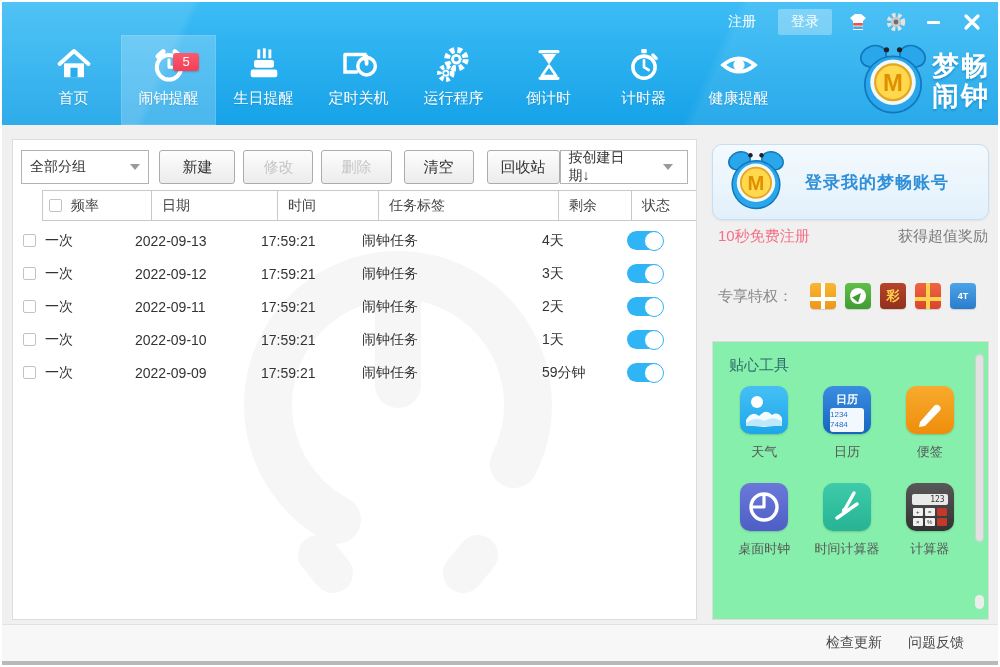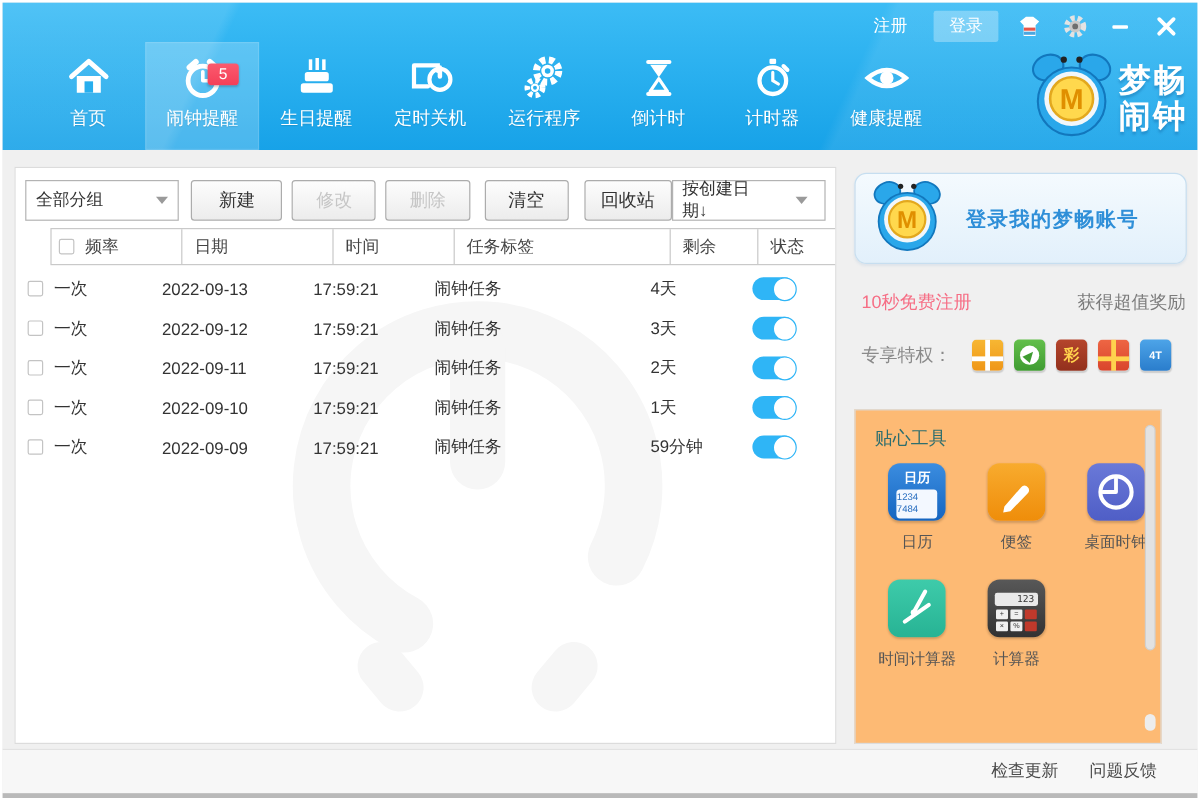--- a/index.html
+++ b/index.html
@@ -55,39 +55,39 @@
   .trow{display:grid;grid-template-columns:108px 126px 101px 180px 73px 90px;height:33px;align-items:center;cursor:pointer;}
   .td{font-size:14px;color:#333;padding-left:10px;display:flex;align-items:center;}
   .td:first-child{padding-left:6px;}
   .toggle{width:36px;height:19px;border-radius:10px;background:#2fb5f6;position:relative;margin-left:12px;cursor:pointer;}
   .toggle .knob{position:absolute;right:-1px;top:-0.5px;width:20px;height:20px;border-radius:50%;background:#fff;border:1.5px solid #2fb5f6;}
 
   
   .login-panel{position:absolute;left:710px;top:19px;width:277px;height:76px;border-radius:10px;cursor:pointer;
     background:linear-gradient(180deg,#f4fafe 0%,#e2f0fb 100%);border:1px solid #c6def0;box-shadow:0 1px 2px rgba(120,160,200,.15);display:flex;align-items:center;}
   .login-text{color:#2f8fd8;font-size:17px;font-weight:bold;margin-left:16px;letter-spacing:1px;}
-  .promo{position:absolute;left:716px;top:118px;width:270px;display:flex;justify-content:space-between;align-items:center;gap:34px;}
+  .promo{position:absolute;left:716px;top:102px;width:270px;display:flex;justify-content:space-between;align-items:center;gap:34px;}
   .promo-left{color:#f66e85;font-size:15px;cursor:pointer;}
   .promo-right{color:#7c7c7c;font-size:15px;cursor:pointer;}
   .priv{position:absolute;left:716px;top:158px;display:flex;align-items:center;}
   .priv-label{color:#8a8a8a;font-size:15px;margin-right:8px;}
   .pico{width:26px;height:26px;border-radius:4px;margin-left:9px;cursor:pointer;display:flex;align-items:center;justify-content:center;color:#fff;font-weight:bold;box-shadow:0 1px 1px rgba(0,0,0,.15);}
   .pico.gift1{background:linear-gradient(180deg,#f7b733,#ef9617);
     background-image:linear-gradient(#fff,#fff),linear-gradient(#fff,#fff),linear-gradient(180deg,#f7b733,#ef9617);
     background-size:100% 4px,4px 100%,100% 100%;background-position:center 14px,center,center;background-repeat:no-repeat;}
   .pico.rocket{background:linear-gradient(180deg,#63bf4b,#3f9c31);}
   .pico.rocket .dot{width:16px;height:16px;border-radius:50%;background:#fff;display:flex;align-items:center;justify-content:center;}
   .pico.rocket .tri{width:0;height:0;border-left:4px solid transparent;border-right:4px solid transparent;border-bottom:9px solid #3f9c31;transform:rotate(40deg);}
   .pico.lottery{background:linear-gradient(180deg,#b5452c,#92301c);color:#ffd24d;font-size:13px;}
   .pico.gift2{background:linear-gradient(180deg,#ee6644,#d9442b);
     background-image:linear-gradient(#ffd24d,#ffd24d),linear-gradient(#ffd24d,#ffd24d),linear-gradient(180deg,#ee6644,#d9442b);
     background-size:100% 4px,4px 100%,100% 100%;background-position:center 14px,center,center;background-repeat:no-repeat;}
   .pico.car{background:linear-gradient(180deg,#4da4e8,#2a7dcc);font-size:9px;}
 
-  .tools-panel{position:absolute;left:710px;top:216px;width:256px;height:279px;background:#fdba74;border:1px solid #dcdcdc;}
+  .tools-panel{position:absolute;left:710px;top:216px;width:277px;height:279px;background:#86efac;border:1px solid #dcdcdc;}
   .tools-title{position:absolute;left:16px;top:14px;font-size:15px;color:#2e6e6e;}
   .tools-grid{position:absolute;left:10px;top:44px;width:248px;display:grid;grid-template-columns:repeat(3,1fr);row-gap:22px;}
   .tool{display:flex;flex-direction:column;align-items:center;cursor:pointer;}
   .tool-ico{width:48px;height:48px;border-radius:10px;display:flex;align-items:center;justify-content:center;box-shadow:0 1px 2px rgba(0,0,0,.18);}
   .tool-label{margin-top:9px;font-size:13px;color:#555;white-space:nowrap;}
   .ti-weather{background:linear-gradient(180deg,#45c0f5,#1ea6ea);}
   .ti-calendar{background:linear-gradient(180deg,#3b8de0,#1565c0);flex-direction:column;padding-top:4px;}
   .ti-calendar .cal-top{color:#fff;font-size:11px;font-weight:bold;line-height:13px;}
   .ti-calendar .cal-body{margin-top:2px;width:34px;height:24px;background:#f3f8ff;border-radius:3px;color:#2a6fc0;font-size:8px;line-height:10px;text-align:left;padding-top:2px;}
   .ti-notes{background:linear-gradient(180deg,#f8ab2e,#ef8d0a);}
@@ -422,20 +422,30 @@
       <span class="pico lottery">彩</span>
       <span class="pico gift2"></span>
       <span class="pico car">4T</span>
     </div>
 
     <div class="tools-panel">
       <div class="tools-title">贴心工具</div>
 
       <div class="tools-grid">
 
+        <div class="tool">
+          <span class="tool-ico ti-weather">
+            <svg width="40" height="40" viewBox="0 0 40 40">
+                <circle cx="13" cy="12" r="6" fill="#ffffff"></circle>
+                <path d="M2 30 Q8 20 15 26 Q22 18 28 25 Q34 21 38 28 L38 34 Q20 40 2 34 Z" fill="#ffffff" opacity=".95"></path>
+                <path d="M2 33 Q12 26 20 31 Q30 25 38 32 L38 36 L2 36 Z" fill="#bfe9fb"></path>
+              </svg>
+          </span>
+          <span class="tool-label">天气</span>
+        </div>
 
         <div class="tool">
           <span class="tool-ico ti-calendar">
             <span class="cal-top">日历</span>
             <span class="cal-body"><span>1234</span><br><span>7484</span></span>
           </span>
           <span class="tool-label">日历</span>
         </div>
 
         <div class="tool">

